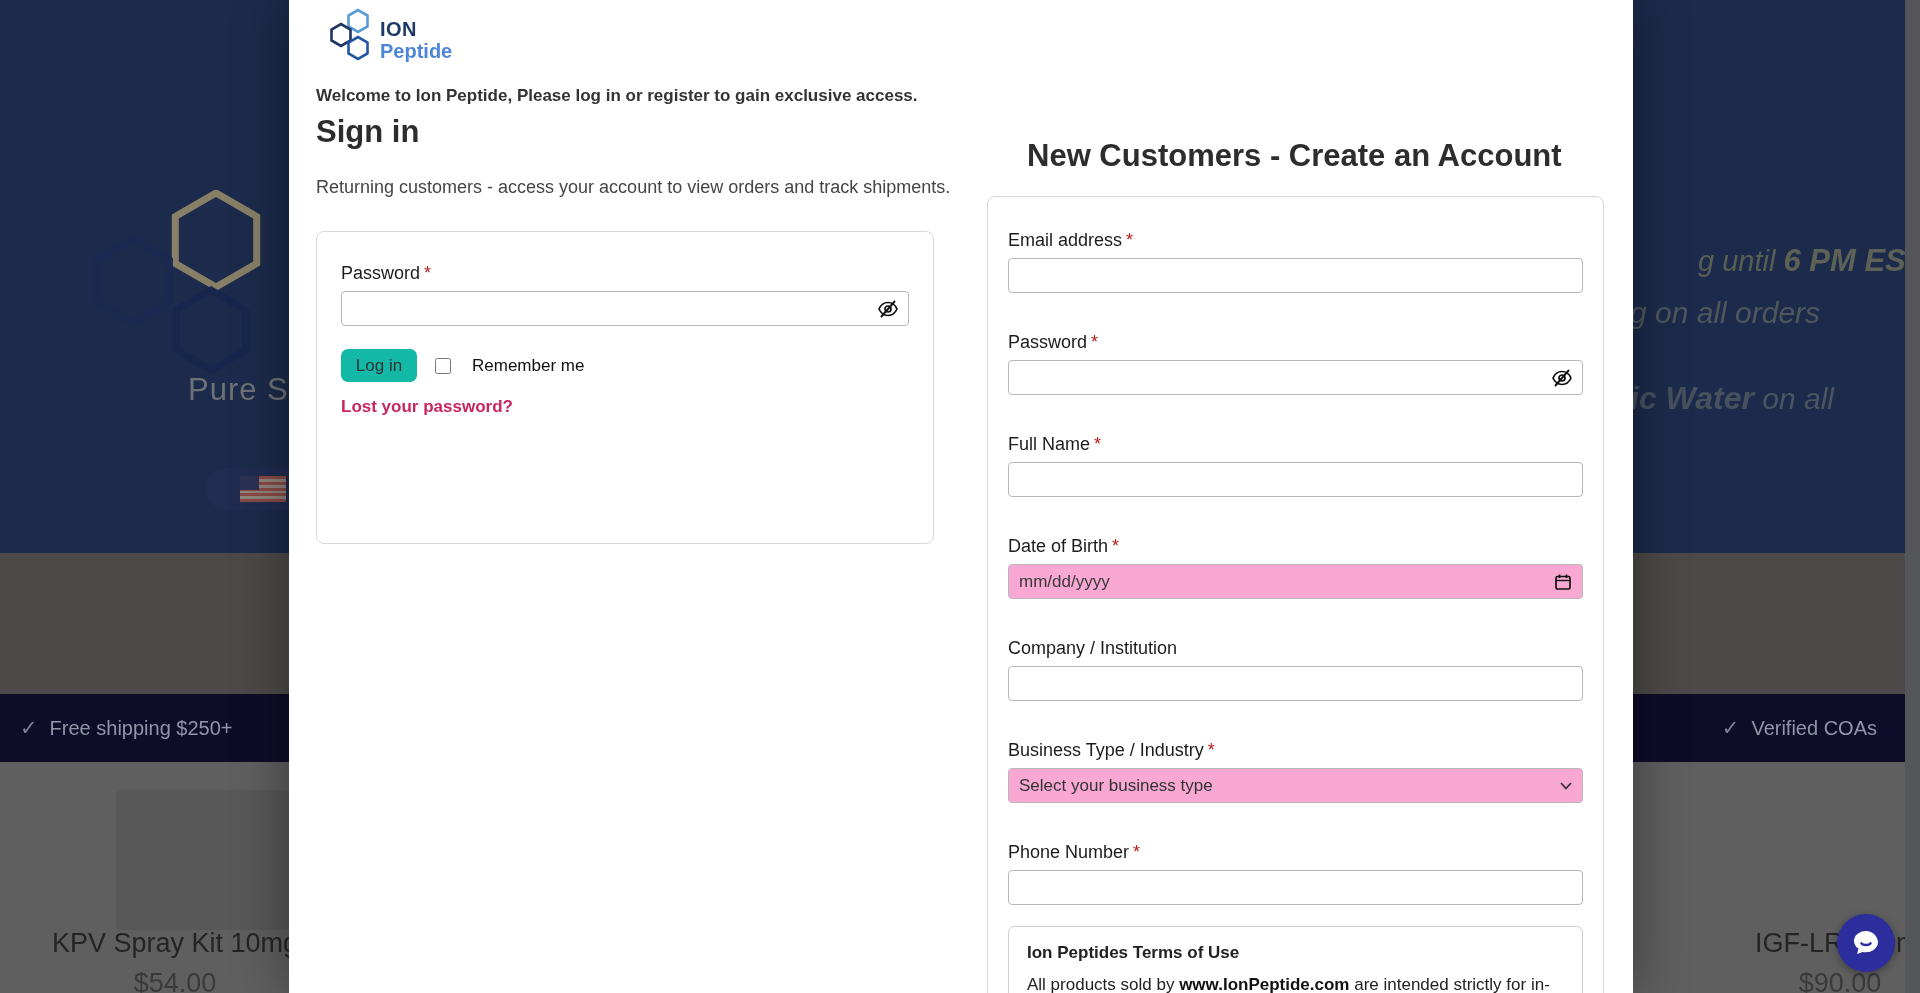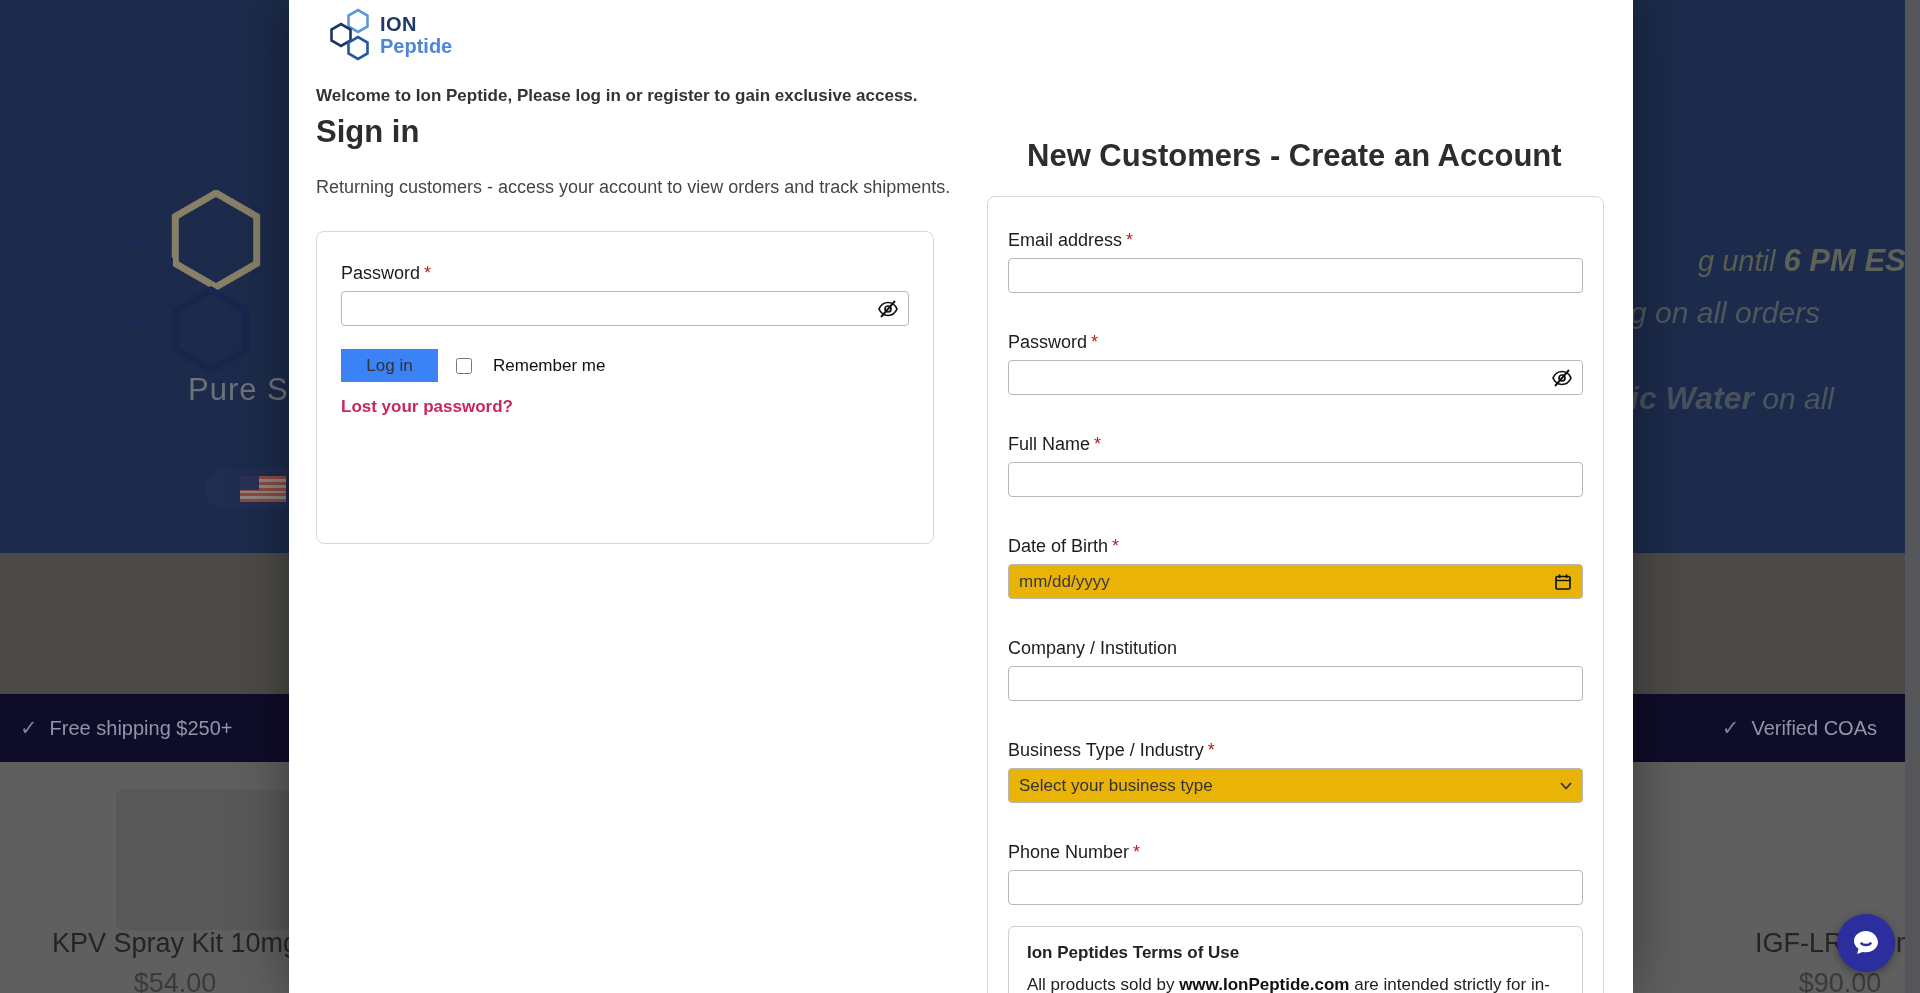--- a/index.html
+++ b/index.html
@@ -42,21 +42,21 @@
 
   #scroll-strip{left:1905px;top:0;width:15px;height:993px;background:#55565a;}
 
   #chat-bubble{left:1837px;top:914px;width:58px;height:58px;border-radius:50%;
     background:#2c2e9d;z-index:30;display:flex;align-items:center;justify-content:center;
     box-shadow:0 2px 8px rgba(0,0,0,.35);cursor:pointer;}
 
   
   #modal{left:289px;top:0;width:1344px;height:993px;background:#ffffff;z-index:10;
     box-shadow:0 0 50px rgba(0,0,0,.4);overflow:hidden;}
-  #logo{left:39px;top:8px;display:flex;align-items:center;gap:4px;}
+  #logo{left:39px;top:8px;display:flex;align-items:flex-end;gap:4px;}
   #logo-words{display:flex;flex-direction:column;line-height:22px;}
   #logo-w1{font-size:20px;font-weight:800;color:#1d3a66;letter-spacing:.5px;}
   #logo-w2{font-size:20px;font-weight:700;color:#4c86d8;}
   #welcome{left:27px;top:86px;font-size:17px;font-weight:bold;color:#333;}
   .col-title{font-size:31px;font-weight:bold;color:#2d2d2d;}
   #signin-title{left:27px;top:114px;}
   #signin-sub{left:27px;top:177px;font-size:18px;color:#454545;}
 
   .card{border:1px solid #d8d8d8;border-radius:8px;background:#fff;box-sizing:border-box;}
   #signin-card{left:27px;top:231px;width:618px;height:313px;padding:31px 24px;}
@@ -66,30 +66,30 @@
   .field-label{font-size:18px;color:#1c1c1c;margin-bottom:7px;}
   .req{color:#b91c1c;margin-left:4px;}
   .tb{width:100%;height:35px;border:1px solid #b8b8b8;border-radius:4px;box-sizing:border-box;
     font-size:17px;font-family:"Liberation Sans",sans-serif;padding:0 10px;background:#fff;color:#222;outline:none;}
   .input-wrap{position:relative;}
   .eye-btn{position:absolute;right:10px;top:7px;width:22px;height:22px;cursor:pointer;}
   .group{margin-bottom:38px;}
   .group-sm{margin-bottom:39px;}
 
   #login-row{display:flex;align-items:center;gap:18px;margin-top:23px;}
-  #login-btn{background:#3b82f6;border:none;border-radius:0;width:97px;height:33px;
+  #login-btn{background:#14b8a6;border:none;border-radius:7px;width:76px;height:33px;
     font-size:17px;font-weight:500;color:#333;font-family:"Liberation Sans",sans-serif;cursor:pointer;}
   #remember-wrap{display:flex;align-items:center;gap:21px;font-size:17px;color:#111;}
   #remember-cb{width:16px;height:16px;margin:0;}
   #lost-link{display:inline-block;margin-top:15px;font-size:17px;font-weight:bold;
     color:#c9265e;text-decoration:none;cursor:pointer;}
 
   .fake-input{display:flex;align-items:center;justify-content:space-between;padding:12px 10px;
     height:35px;border:1px solid #b8b8b8;border-radius:4px;box-sizing:border-box;
-    font-size:17px;color:#333;background:#eab308;cursor:pointer;}
+    font-size:17px;color:#333;background:#f9a8d4;cursor:pointer;}
   #dob-value{color:#3a3a3a;}
 
   #terms-box{margin-top:21px;border:1px solid #cfcfcf;border-radius:6px;padding:16px 18px;}
   #terms-title{font-size:17px;font-weight:bold;color:#222;margin-bottom:10px;}
   #terms-body{font-size:17px;color:#222;line-height:23px;}
   #terms-body b{color:#111;}
 </style>
 </head>
 <body>
 

